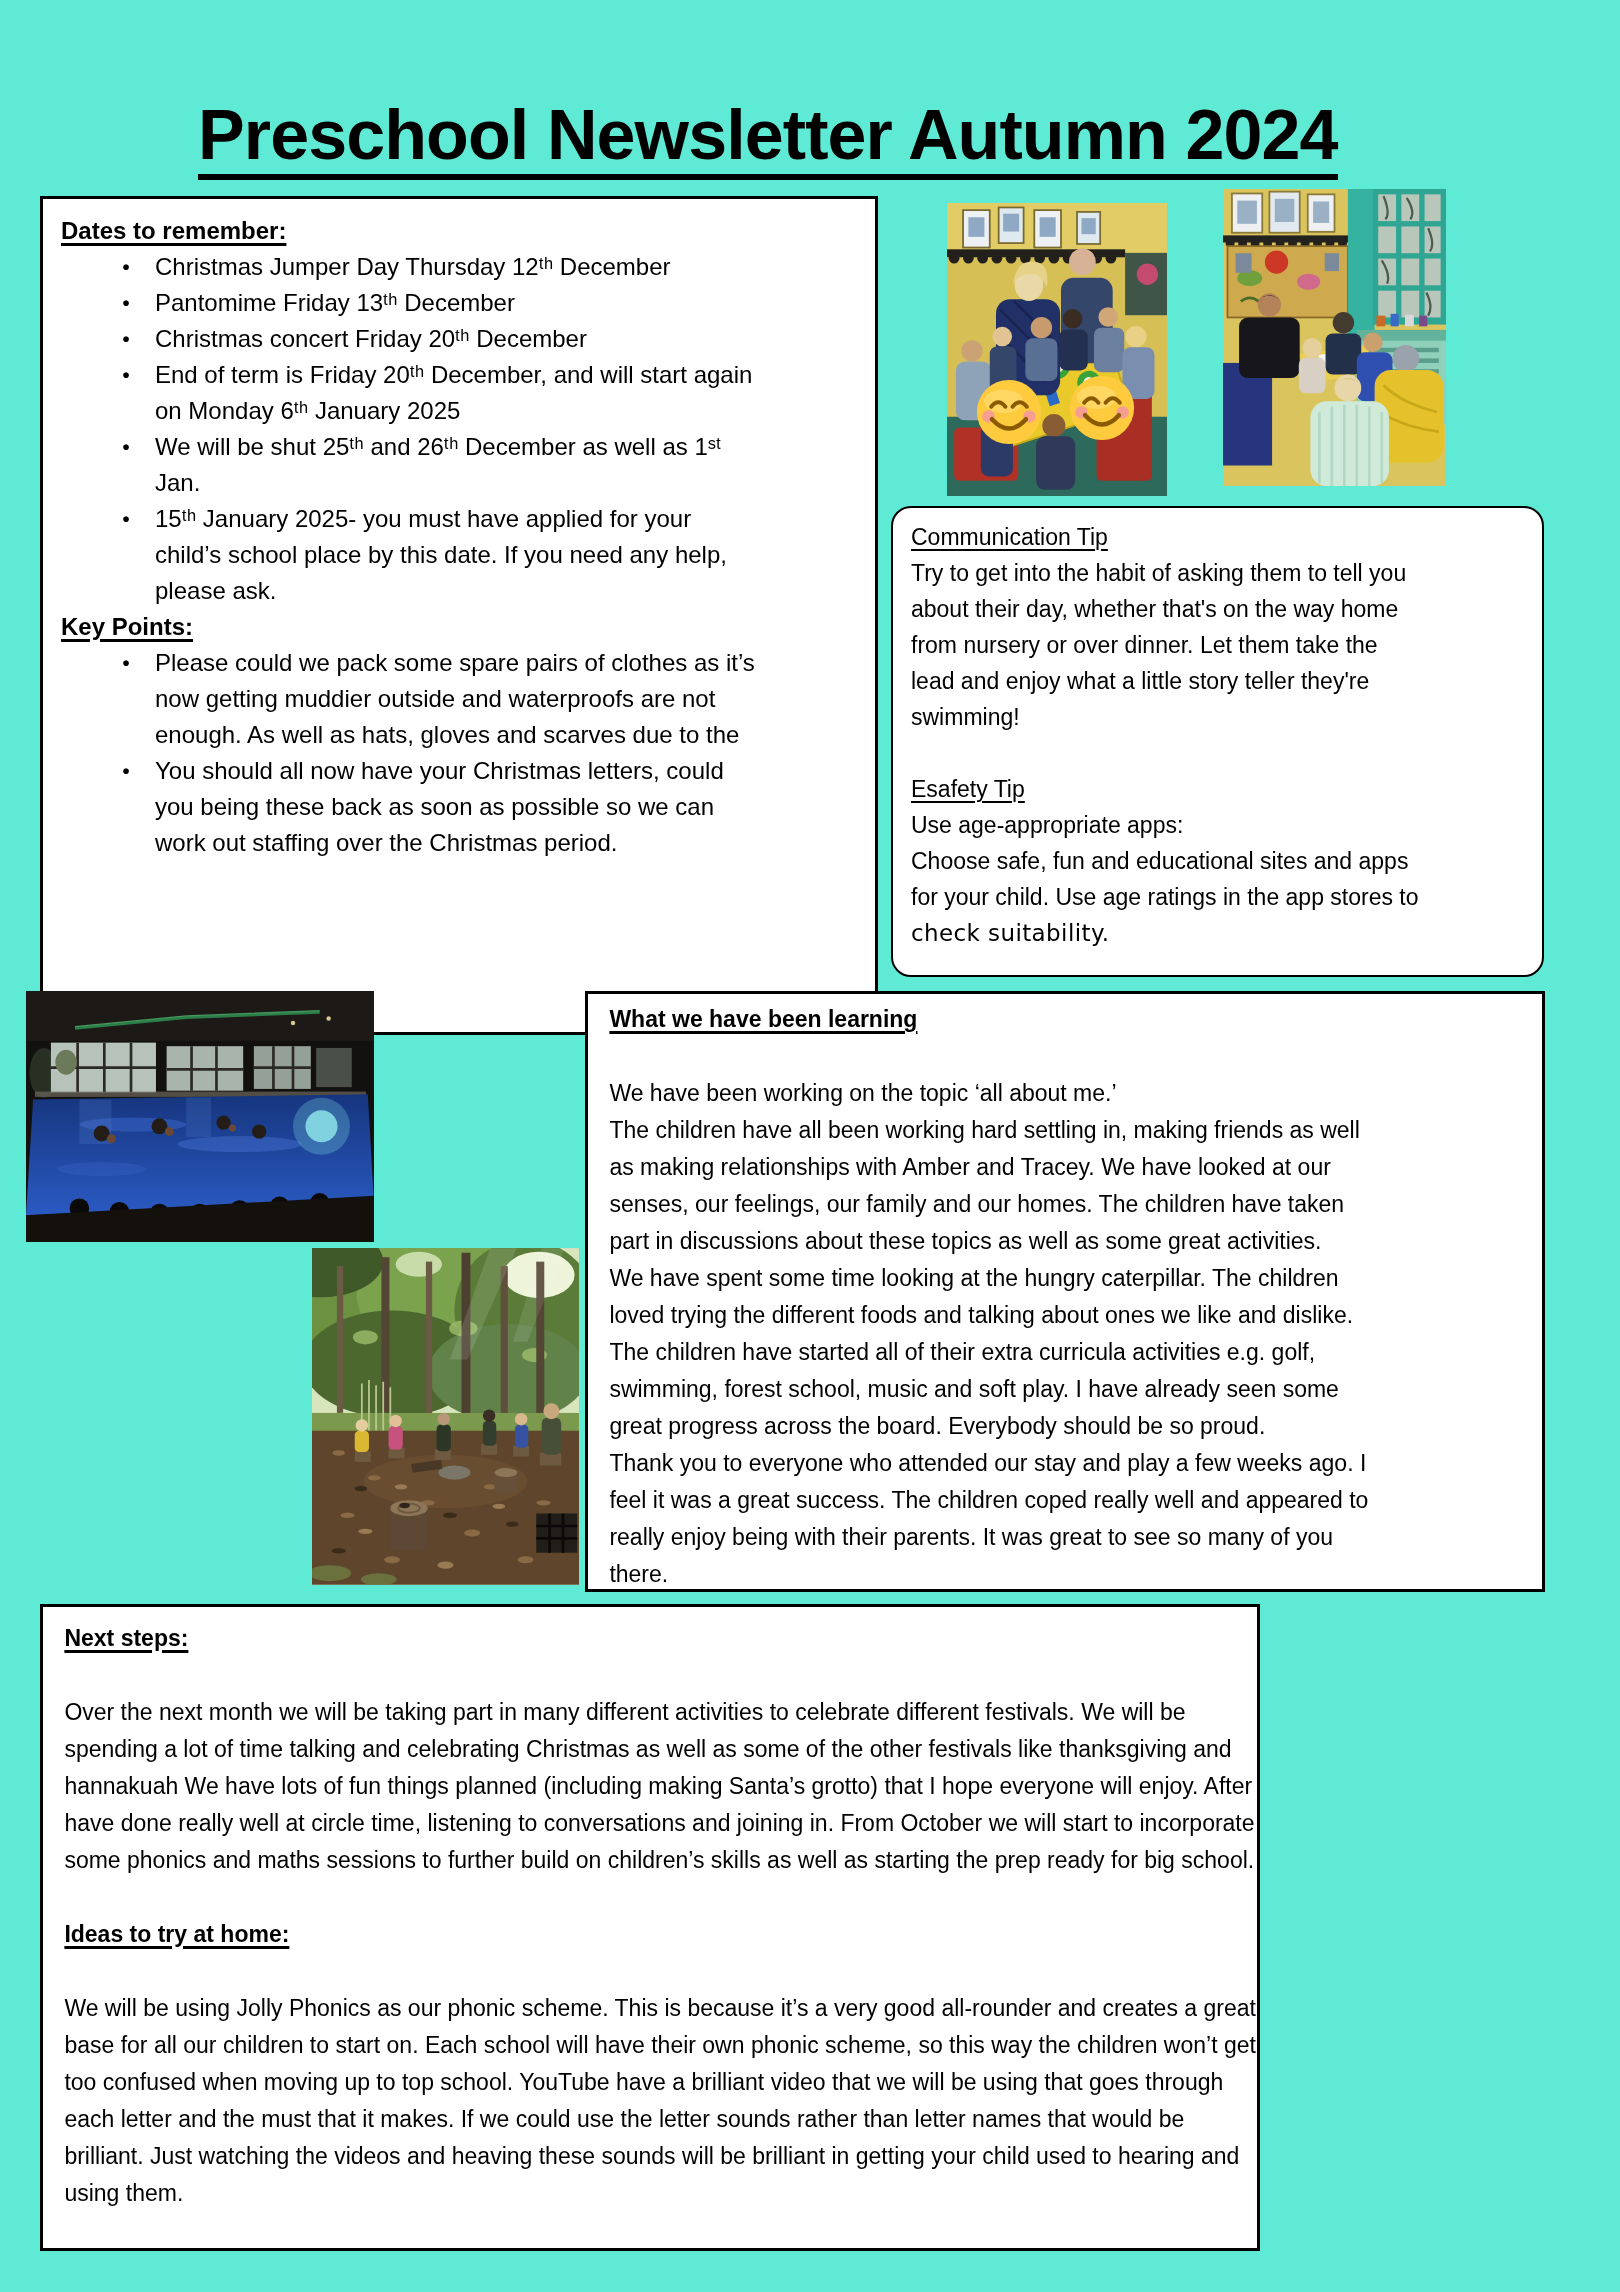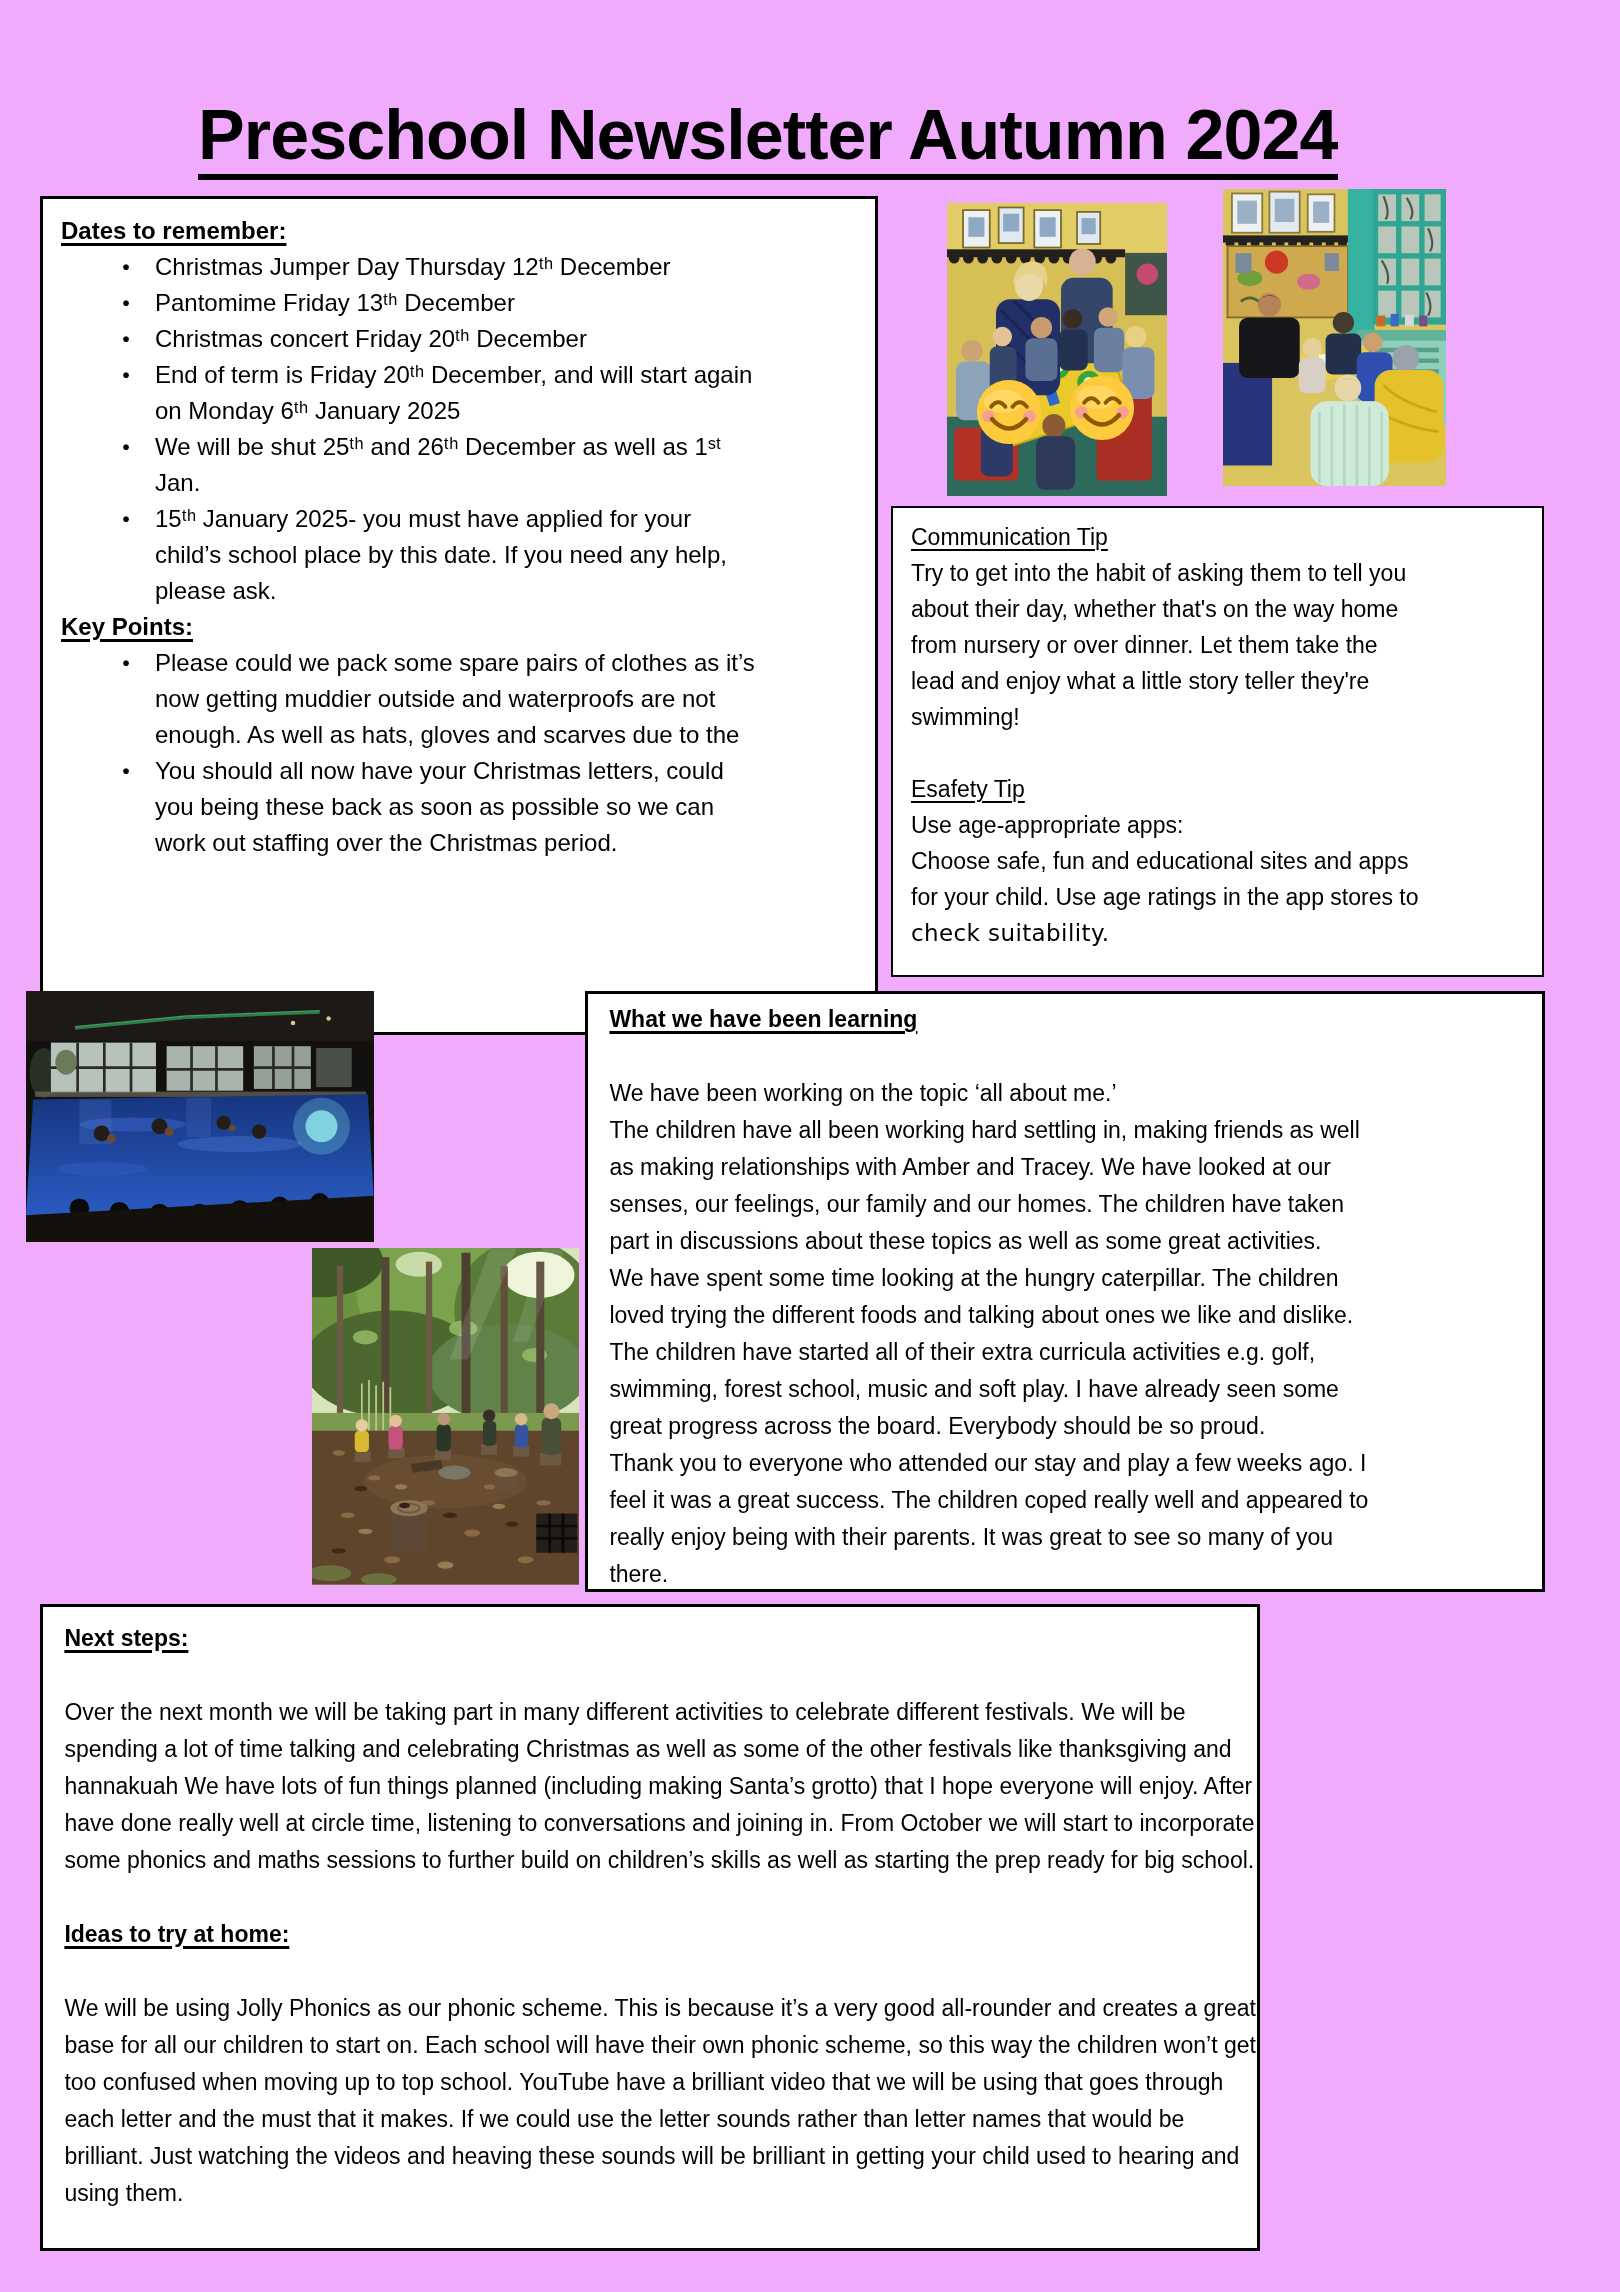--- a/index.html
+++ b/index.html
@@ -1,27 +1,27 @@
 <!DOCTYPE html>
 <html style="font-size:14.3px"><head>
 <meta charset="utf-8">
 <style>
   html,body{margin:0;padding:0;background:#ffffff;}
-  .page{position:relative;width:1621px;height:2293px;background:#f0abfc;
+  .page{position:relative;width:1621px;height:2293px;background:#5eead4;
         font-family:"Liberation Sans",sans-serif;color:#000;overflow:hidden;text-decoration:underline;}
 
   
   .title{position:absolute;left:198px;top:100px;margin:0;
          font-size:70px;font-weight:bold;letter-spacing:-0.9px;white-space:nowrap;
          line-height:1;display:inline-block;border-bottom:6.2px solid #000;padding-bottom:3.6px;}
 
   
   .box{position:absolute;background:#fff;box-sizing:border-box;border:3.6px solid #000;}
   .box-dates   {left:40px;  top:196px;  width:838px;  height:839px; padding:14.3px 18px;}
-  .box-tips    {left:891px;top:506px;  width:653px;  height:471px; padding:10.7px 18px;border-width:2.7px;}
+  .box-tips    {left:891px;top:506px;  width:653px;  height:471px; padding:10.7px 18px;border-width:2.7px;border-radius:20px;}
   .box-learning{left:585px; top:991px; width:960px; height:601px; padding:7.1px 21.4px;}
   .box-bottom  {left:40px;  top:1604px; width:1220px; height:647px; padding:12.5px 21.4px;}
 
   
   .ln{position:relative;white-space:nowrap;}
   .box-dates    .ln{font-size:24px;line-height:36px;}
   .box-tips     .ln{font-size:23px;line-height:36px;}
   .box-learning .ln{font-size:23px;line-height:37px;}
   .box-bottom   .ln{font-size:23px;line-height:37px;}
   .ln-h{font-weight:bold;text-decoration:underline;text-decoration-thickness:2.7px;text-underline-offset:3.6px;}

